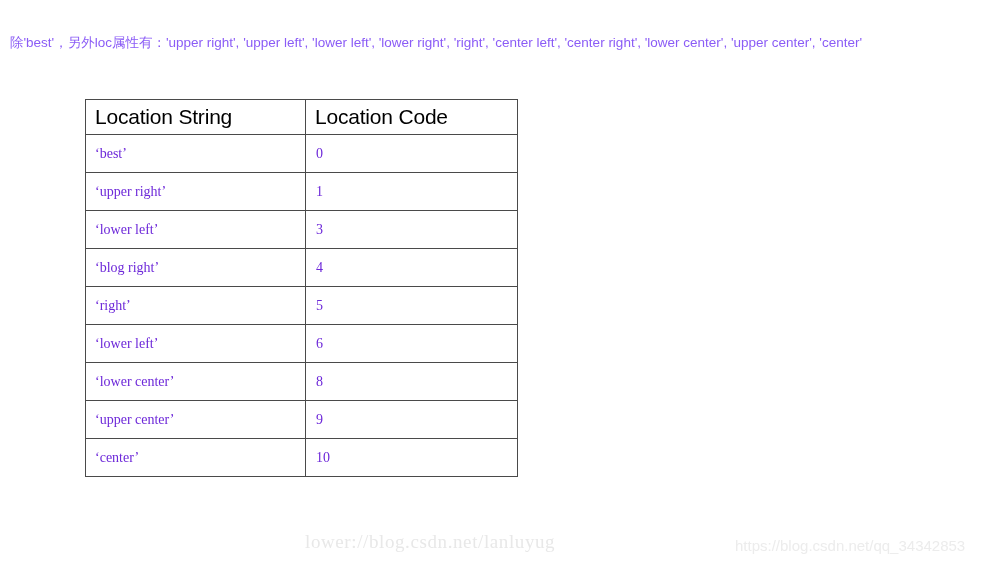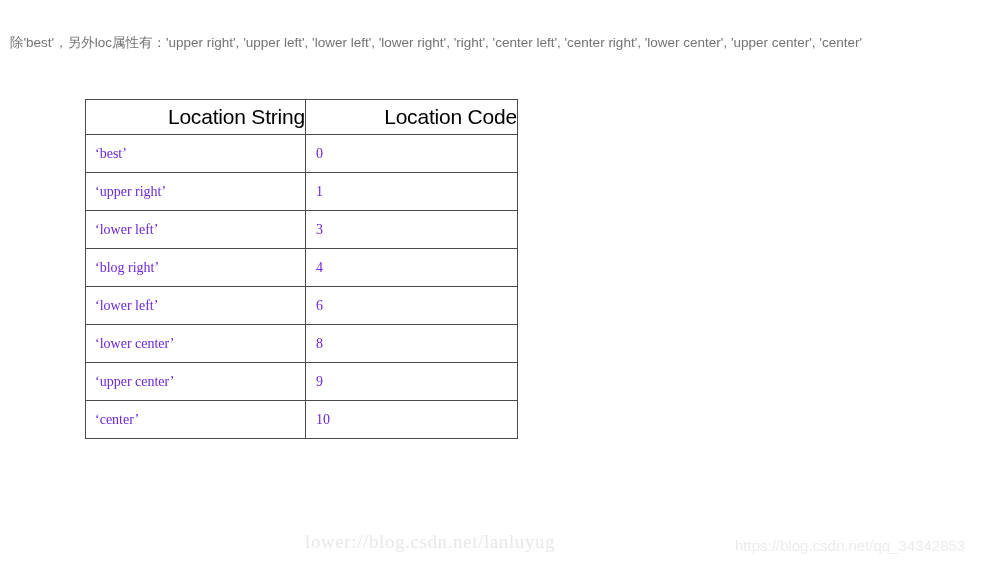--- a/index.html
+++ b/index.html
@@ -17,21 +17,21 @@
 
   
   #intro-text {
     position: absolute;
     left: 10px;
     top: 16px;
     width: 972px;
     font-family: "Liberation Sans", sans-serif;
     font-size: 13.5px;
     line-height: 26px;
-    color: #737373;
+    color: #8b5cf6;
     white-space: normal;
     letter-spacing: 0px;
   }
 
   
   #location-table {
     position: absolute;
     left: 85px;
     top: 99px;
     width: 432px;
@@ -51,21 +51,20 @@
     background: #ffffff;
   }
 
   #location-table thead th {
     height: 34px;
     font-family: "Liberation Sans", sans-serif;
     font-weight: normal;
     font-size: 21px;
     color: #000000;
     letter-spacing: -0.2px;
-    text-align: right;
   }
 
   #location-table tbody td {
     height: 37px;
     font-family: "Liberation Serif", serif;
     font-weight: normal;
     font-size: 14px;
     color: #6d28d9;
     letter-spacing: 0px;
   }
@@ -124,20 +123,24 @@
     </tr>
     <tr>
       <td class="str-cell">‘lower left’</td>
       <td class="code-cell">3</td>
     </tr>
     <tr>
       <td class="str-cell">‘blog right’</td>
       <td class="code-cell">4</td>
     </tr>
     <tr>
+      <td class="str-cell">‘right’</td>
+      <td class="code-cell">5</td>
+    </tr>
+    <tr>
       <td class="str-cell">‘lower left’</td>
       <td class="code-cell">6</td>
     </tr>
     <tr>
       <td class="str-cell">‘lower center’</td>
       <td class="code-cell">8</td>
     </tr>
     <tr>
       <td class="str-cell">‘upper center’</td>
       <td class="code-cell">9</td>

